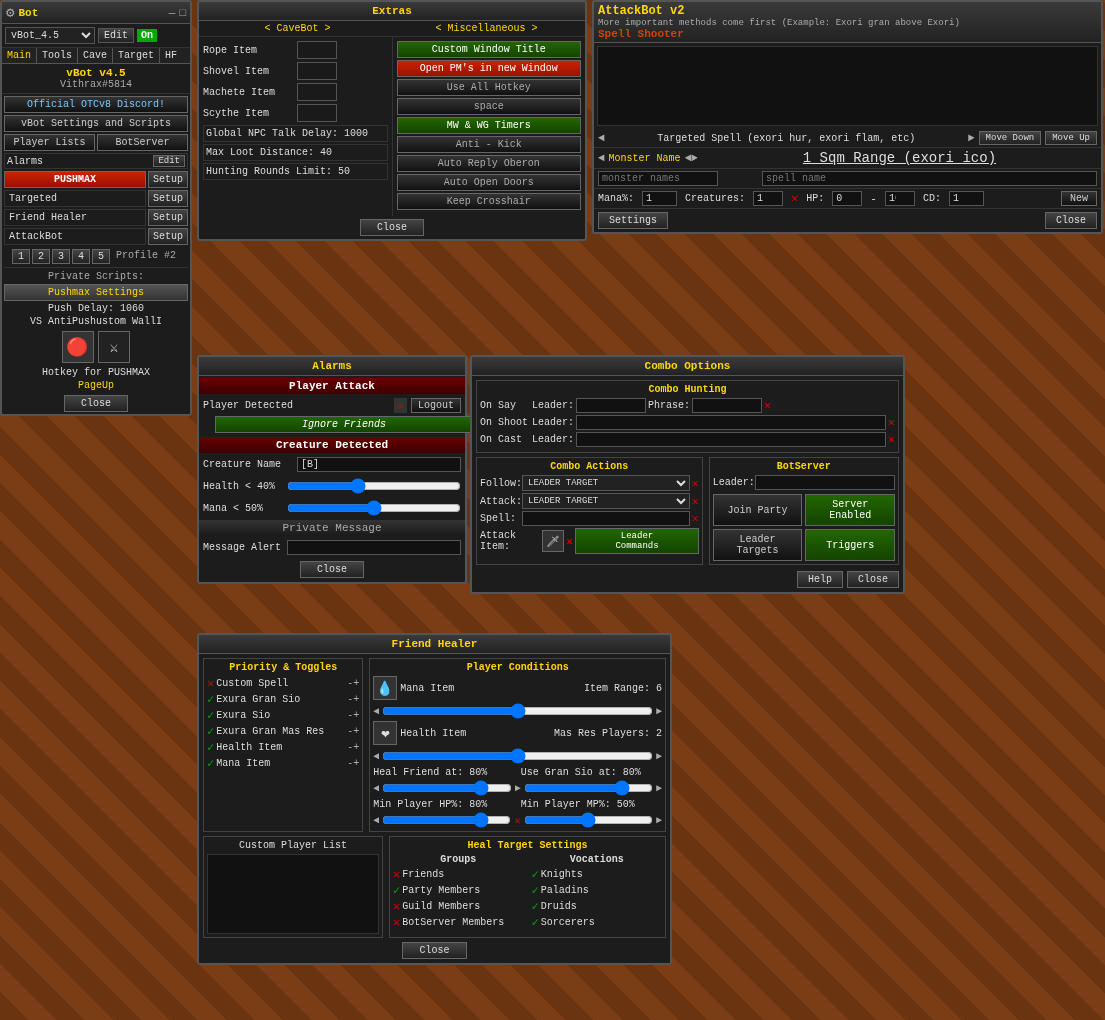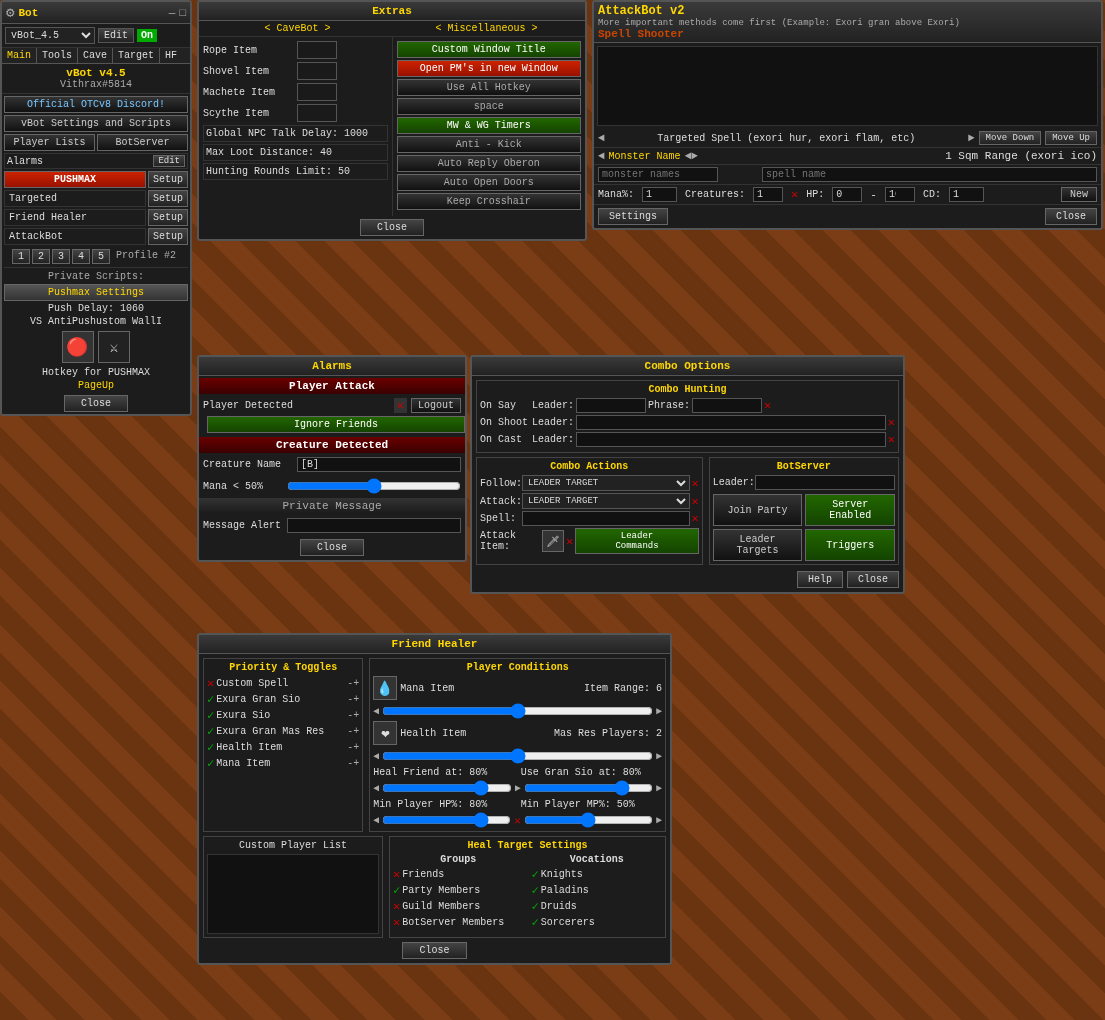--- a/index.html
+++ b/index.html
@@ -303,21 +303,21 @@
     <span style="cursor:pointer;color:#aaa;">◄</span>
     <span style="flex:1;text-align:center;color:#ddd;font-size:10px;">Targeted Spell (exori hur, exori flam, etc)</span>
     <span style="cursor:pointer;color:#aaa;">►</span>
     <button class="btn btn-gray" style="font-size:9px;padding:1px 6px;">Move Down</button>
     <button class="btn btn-gray" style="font-size:9px;padding:1px 6px;">Move Up</button>
   </div>
   <div style="display:flex;align-items:center;padding:2px 4px;gap:4px;border-bottom:1px solid #333;">
     <span style="cursor:pointer;color:#aaa;">◄</span>
     <span style="color:#ffd700;font-size:10px;">Monster Name</span>
     <span style="cursor:pointer;color:#aaa;">◄►</span>
-    <span style="flex:1;text-align:right;color:#ddd;font-size:11px;">1 Sqm Range (exori ico)</span>
+    <span style="flex:1;text-align:center;color:#ddd;font-size:14px;text-decoration:underline;">1 Sqm Range (exori ico)</span>
   </div>
   <div style="display:flex;align-items:center;padding:2px 4px;gap:4px;border-bottom:1px solid #333;">
     <input type="text" style="width: 120px; font-size: 10px;" placeholder="monster names">
     <input type="text" style="flex: 1 1 0%; font-size: 10px; margin-left: 40px;" placeholder="spell name">
   </div>
   <div style="display:flex;align-items:center;padding:2px 4px;gap:8px;border-bottom:1px solid #333;flex-wrap:wrap;">
     <span style="font-size:10px;color:#ddd;">Mana%:</span>
     <input type="number" style="width: 35px; font-size: 10px;" value="1">
     <span style="font-size:10px;color:#ddd;">Creatures:</span>
     <input type="number" style="width: 30px; font-size: 10px;" value="1">
@@ -337,25 +337,29 @@
 </div>
 
 <div class="window" id="alarms-panel" style="left:197px;top:355px;width:270px;">
   <div class="window-title">Alarms</div>
   <div class="section-title">Player Attack</div>
   <div style="display:flex;align-items:center;padding:2px 4px;gap:4px;margin-bottom:1px;">
     <span style="flex:1;font-size:10px;color:#ddd;">Player Detected</span>
     <span style="color:#cc0000;cursor:pointer;font-size:12px;background:#333;padding:0 3px;">✕</span>
     <button class="btn btn-dark" style="font-size:10px;padding:1px 6px;">Logout</button>
   </div>
-  <button class="btn btn-green" style="width:calc(100% - 8px);margin:0 8px 2px;font-size:10px;">Ignore Friends</button>
+  <button class="btn btn-green" style="width:calc(100% - 8px);margin:0 16px 2px;font-size:10px;font-style:italic;">Ignore Friends</button>
   <div class="section-title">Creature Detected</div>
   <div style="display:flex;align-items:center;padding:2px 4px;gap:4px;margin-bottom:2px;">
     <span style="font-size:10px;color:#ddd;width:90px;">Creature Name</span>
     <input type="text" style="flex: 1 1 0%; font-size: 10px;" value="[B]">
+  </div>
+  <div style="display:flex;align-items:center;padding:2px 4px;gap:4px;margin-bottom:2px;">
+    <span style="font-size:10px;color:#ddd;width:80px;">Health &lt; 40%</span>
+    <input type="range" style="flex: 1 1 0%;" min="0" max="100" value="40">
   </div>
   <div style="display:flex;align-items:center;padding:2px 4px;gap:4px;margin-bottom:2px;">
     <span style="font-size:10px;color:#ddd;width:80px;">Mana &lt; 50%</span>
     <input type="range" style="flex: 1 1 0%;" min="0" max="100" value="50">
   </div>
   <div class="section-title-dark">Private Message</div>
   <div style="display:flex;align-items:center;padding:2px 4px;gap:4px;margin-bottom:4px;">
     <span style="font-size:10px;color:#ddd;width:80px;">Message Alert</span>
     <input type="text" style="flex: 1 1 0%; font-size: 10px;">
   </div>

